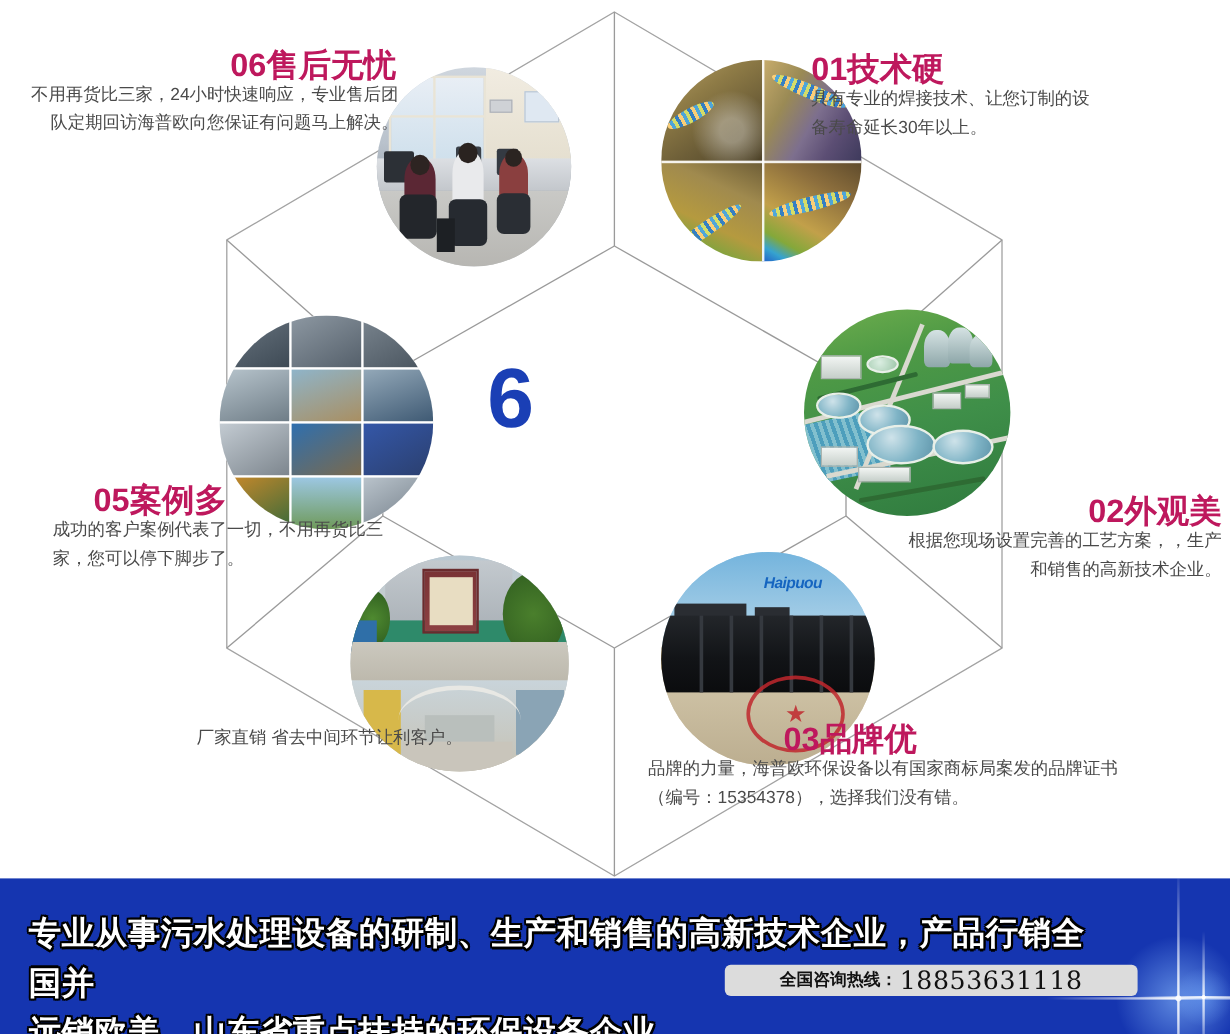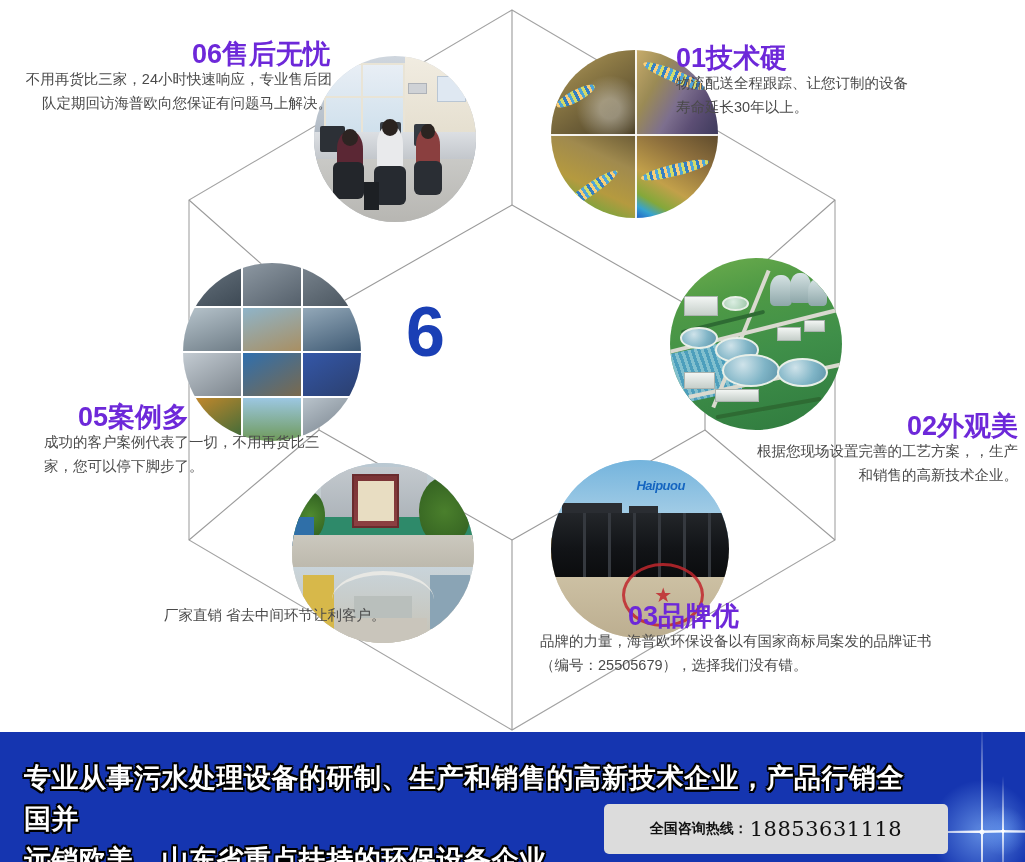--- a/index.html
+++ b/index.html
@@ -143,31 +143,31 @@
   .p04 .drive{position:absolute;left:24%;top:86%;width:50%;height:14%;background:#c9c5bb;}
 
   
   .p05 { left:183px; top:263px; width:178px; height:178px; background:#dfe3e6; }
   .p05 .grid{position:absolute;inset:0;display:grid;
     grid-template-columns:repeat(3,1fr);grid-template-rows:repeat(4,1fr);gap:2px;background:#fff;}
   .p05 .cell{background:#9aa7b2;}
 
   
   .sec { position:absolute; }
-  .sec h3 { font-size:27px; font-weight:bold; color:#6d28d9; line-height:1.05; white-space:nowrap; }
+  .sec h3 { font-size:27px; font-weight:bold; color:#be185d; line-height:1.05; white-space:nowrap; }
   .sec p { font-size:14.5px; color:#4a4a4a; line-height:1.62; }
 
   .s06 { left:20px; top:40px; width:312px; text-align:right; }
   .s06 h3 { padding-right:2px; }
   .s01 { left:676px; top:44px; width:330px; text-align:left; }
   .s01 p { width:240px; }
   .s02 { left:748px; top:412px; width:270px; text-align:right; }
   .s02 h3 { text-align:right; }
   .s03 { left:540px; top:602px; width:400px; text-align:left; }
-  .s03 h3 { margin-left:88px; }
+  .s03 h3 { margin-left:113px; }
   .s04 { left:136px; top:604px; width:320px; text-align:left; }
   .s04 p { margin-left:28px; }
   .s05 { left:40px; top:403px; width:300px; text-align:left; }
   .s05 h3 { margin-left:38px; }
   .s05 p { margin-left:4px; }
 
   
   .center-title { position:absolute; left:406px; top:297px; width:230px;
     display:flex; align-items:baseline; color:#1a3fb5; }
   .center-title .big { font-size:70px; font-weight:bold; line-height:1; }
@@ -190,21 +190,21 @@
     background:linear-gradient(90deg,rgba(255,255,255,0),rgba(255,255,255,.85),rgba(255,255,255,0)); }
   .banner .sparkB::after { content:""; position:absolute; left:34px; top:-20px; width:1.5px; height:110px;
     background:linear-gradient(180deg,rgba(255,255,255,0),rgba(255,255,255,.85),rgba(255,255,255,0)); }
 
   .banner .btext { position:absolute; left:24px; top:26px; width:880px;
     font-size:27px; font-weight:bold; color:#ffffff; line-height:1.52;
     letter-spacing:.5px;
     text-shadow:-1.6px -1.6px 0 #000, 1.6px -1.6px 0 #000, -1.6px 1.6px 0 #000, 1.6px 1.6px 0 #000,
                  0 -1.8px 0 #000, 0 1.8px 0 #000, -1.8px 0 0 #000, 1.8px 0 0 #000; }
   .banner .btext span { display:block; }
-  .hotline { position:absolute; left:604px; top:804px; width:344px; height:50px;
+  .hotline { position:absolute; left:604px; top:804px; width:344px; height:26px;
     background:#dcdcdc; border-radius:5px; display:flex; align-items:center; justify-content:center; }
   .hotline .lbl { font-size:14px; font-weight:bold; color:#111;
     font-family:"DejaVu Serif","Liberation Serif",serif; }
   .hotline .num { font-size:21px; color:#111; margin-left:2px;
     font-family:"DejaVu Serif","Liberation Serif",serif; letter-spacing:.5px; }
 </style>
 </head>
 <body>
 
 <div id="stage">
@@ -347,31 +347,31 @@
     <span class="big">6</span>
   </div>
 
   <div class="sec s06">
     <h3>06售后无忧</h3>
     <p>不用再货比三家，24小时快速响应，专业售后团队定期回访海普欧向您保证有问题马上解决。</p>
   </div>
 
   <div class="sec s01">
     <h3>01技术硬</h3>
-    <p>物流配送全程跟踪、让您订制的设备寿命延长30年以上。</p>
+    <p>具有专业的焊接技术、让您订制的设备寿命延长30年以上。</p>
   </div>
 
   <div class="sec s02">
     <h3>02外观美</h3>
     <p>根据您现场设置完善的工艺方案，，生产和销售的高新技术企业。</p>
   </div>
 
   <div class="sec s03">
     <h3>03品牌优</h3>
-    <p>品牌的力量，海普欧环保设备以有国家商标局案发的品牌证书（编号：25505679），选择我们没有错。</p>
+    <p>品牌的力量，海普欧环保设备以有国家商标局案发的品牌证书（编号：15354378），选择我们没有错。</p>
   </div>
 
   <div class="sec s04">
     <p>厂家直销 省去中间环节让利客户。</p>
   </div>
 
   <div class="sec s05">
     <h3>05案例多</h3>
     <p>成功的客户案例代表了一切，不用再货比三家，您可以停下脚步了。</p>
   </div>

